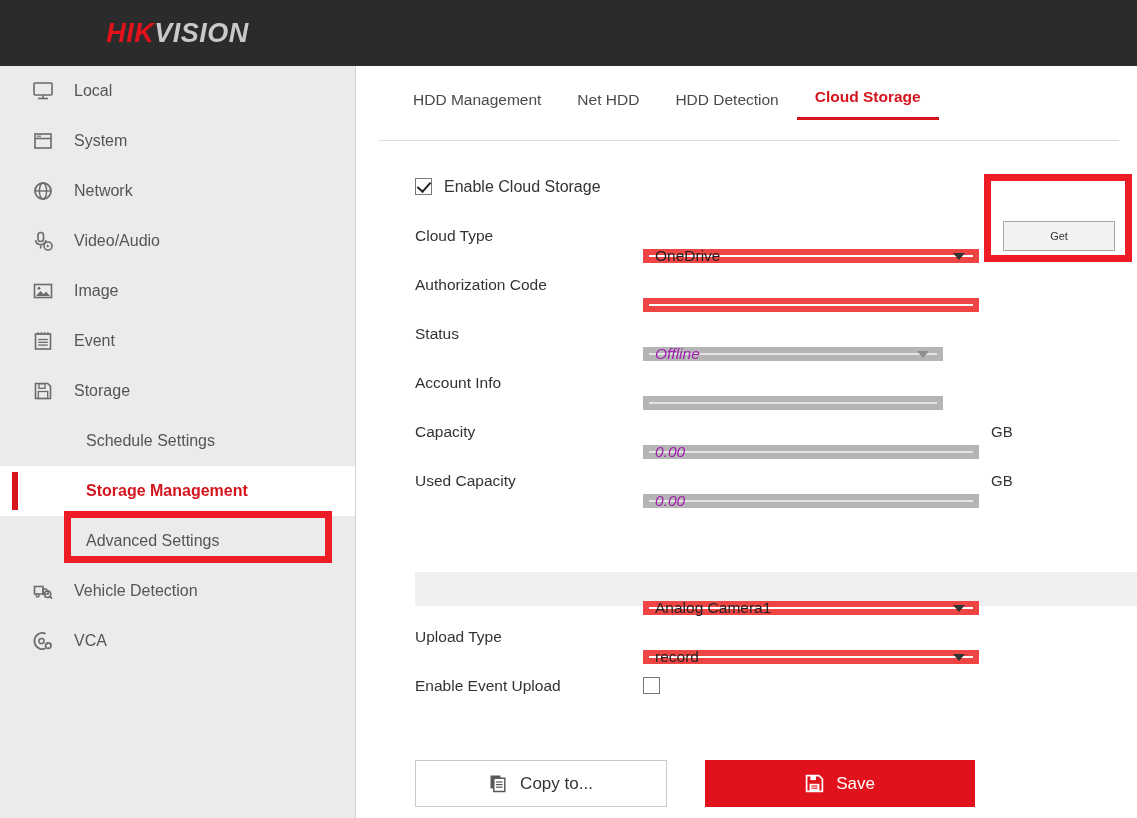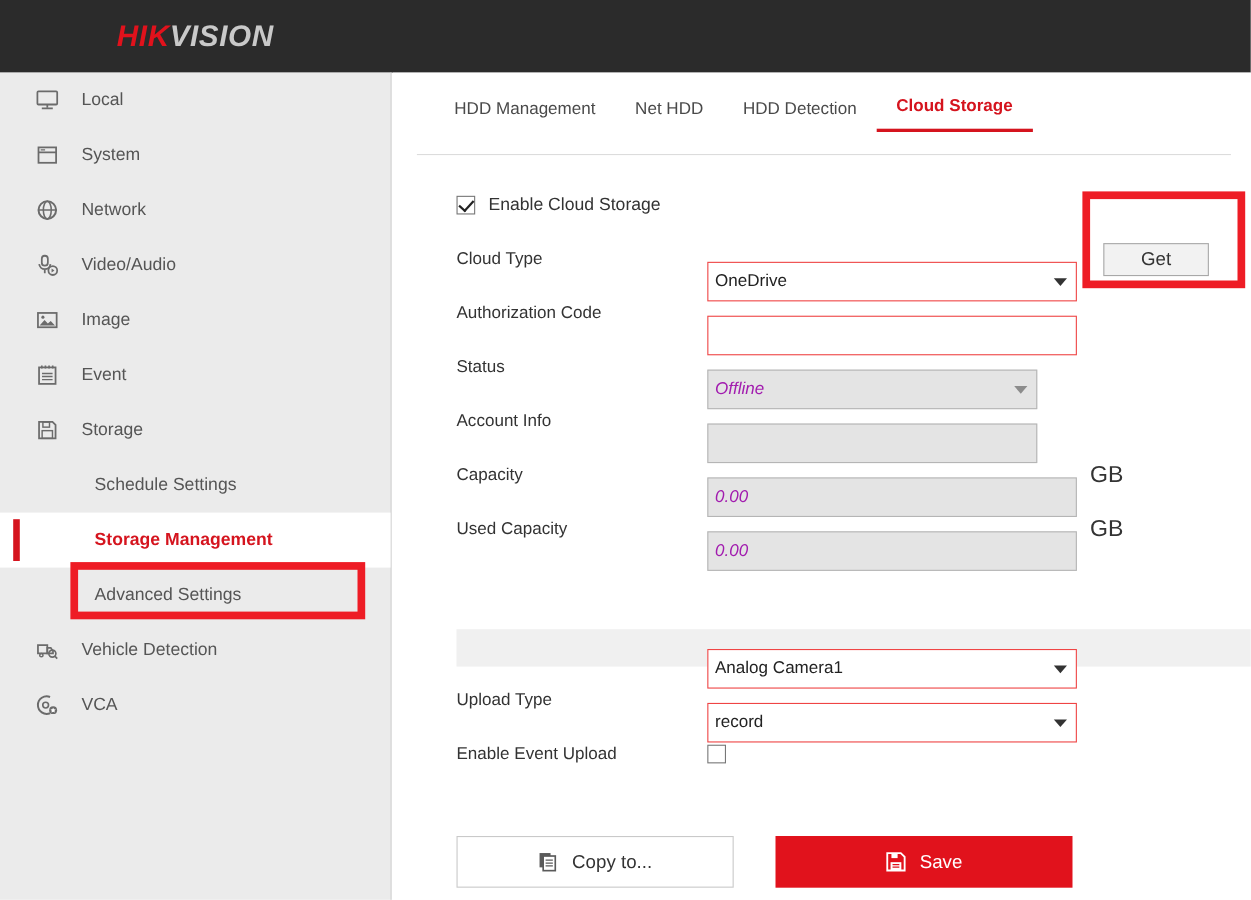--- a/index.html
+++ b/index.html
@@ -185,23 +185,23 @@
     border-width: 0 2px 2px 0;
     transform: rotate(42deg);
   }
   .cb-label {
     margin-left: 12px;
     font-size: 16px;
     color: #333333;
   }
 
   .sel, .inp {
-    height: 36px;
-    box-sizing: border-box;
-    border: 1px solid #ef4444;
+    height: 14px;
+    box-sizing: border-box;
+    border: 6px solid #ef4444;
     background: #ffffff;
     font-size: 15.5px;
     color: #222222;
     display: flex;
     align-items: center;
     padding: 0 6px;
     position: relative;
     cursor: pointer;
     margin-top: 40px;
   }
@@ -219,29 +219,29 @@
     border-color: #b5b5b5;
     color: #a21caf;
     cursor: default;
     font-style: italic;
   }
   .sel.dis .chev { border-top-color: #8c8c8c; }
   .w336 { width: 336px; }
   .w300 { width: 300px; }
   .unit {
     margin-left: 12px;
-    font-size: 21px;
+    font-size: 15px;
     color: #333333;
   }
 
   .getbtn {
-    width: 96px; height: 30px;
+    width: 112px; height: 30px;
     border: 1px solid #a8a8a8;
     background: #f2f2f2;
-    font-size: 17px;
+    font-size: 11px;
     color: #333;
     display: flex;
     align-items: center;
     justify-content: center;
     cursor: pointer;
     box-sizing: border-box;
   }
 
   .divider-band {
     position: absolute;

